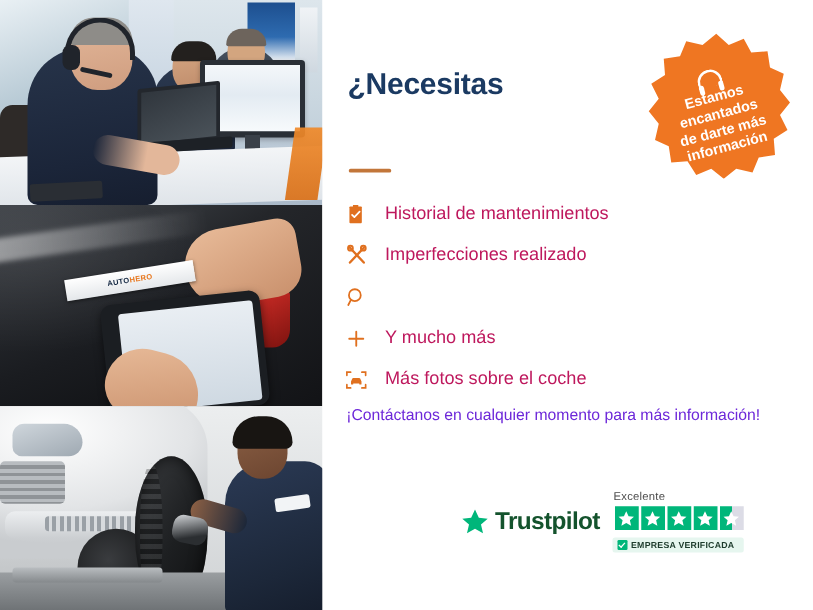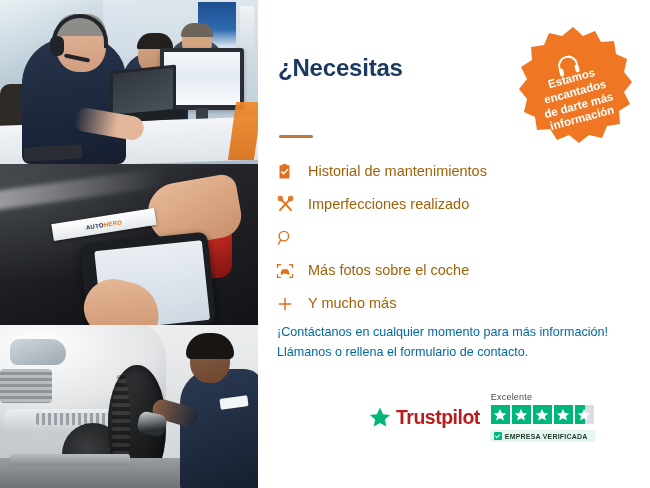--- a/index.html
+++ b/index.html
@@ -354,43 +354,43 @@
   .feature {
     display:flex; align-items:center;
     height:33px;
   }
   .feat-icon {
     width:30px; min-width:30px; height:22px;
     display:flex; align-items:center; justify-content:flex-start;
     color:#e0701f;
   }
   .feat-label {
-    color:#a16207; font-size:14.5px; line-height:1;
+    color:#be185d; font-size:14.5px; line-height:1;
     padding-left:2px;
   }
 
   
   .contact {
     position:absolute; left:19px; top:322px;
     width:350px;
-    color:#0369a1; font-size:12.6px; line-height:1.62;
+    color:#6d28d9; font-size:12.6px; line-height:1.62;
   }
 
   
   .tp {
     position:absolute; left:110px; top:386px;
     width:268px; height:62px;
     display:flex; align-items:center; gap:10px;
   }
   .tp-logo { display:flex; align-items:center; gap:4px; }
   .tp-star-logo { width:24px; height:23px; }
   .tp-word {
-    color:#b91c1c; font-size:19.5px; font-weight:700; letter-spacing:-.5px;
-  }
-  .tp-right { display:flex; flex-direction:column; align-items:center; gap:3px; }
+    color:#14532d; font-size:19.5px; font-weight:700; letter-spacing:-.5px;
+  }
+  .tp-right { display:flex; flex-direction:column; align-items:flex-end; gap:3px; }
   .tp-excellent {
     color:#4a4a4a; font-size:9px; letter-spacing:.2px;
     align-self:flex-start; padding-left:1px;
   }
   .tp-stars { display:flex; gap:2px; }
   .tp-star-box {
     width:19px; height:19px; background:#00b67a;
     display:flex; align-items:center; justify-content:center;
   }
   .tp-star-box.half {
@@ -547,49 +547,48 @@
           <svg viewBox="0 0 24 24" width="18" height="18" aria-hidden="true">
             <circle cx="10.5" cy="9.5" r="6.3" fill="none" stroke="#e0701f" stroke-width="1.9"></circle>
             <path d="M6.3 14.5 L3.5 20" stroke="#e0701f" stroke-width="1.9" stroke-linecap="round"></path>
           </svg>
         </span>
       </div>
 
       <div class="feature">
         <span class="feat-icon">
           <svg viewBox="0 0 24 24" width="18" height="18" aria-hidden="true">
+            <g stroke="#e0701f" stroke-width="2" stroke-linecap="round">
+              <path d="M12 4.5 V19.5"></path>
+                <path d="M4.5 12 H19.5"></path>
+            </g>
+          </svg>
+        </span>
+        <span class="feat-label">Y mucho más</span>
+      </div>
+
+      <div class="feature">
+        <span class="feat-icon">
+          <svg viewBox="0 0 24 24" width="18" height="18" aria-hidden="true">
             <g stroke="#e0701f" stroke-width="1.8" fill="none" stroke-linecap="round">
               <path d="M2 7 V3.6 H6"></path>
                 <path d="M18 3.6 H22 V7"></path>
               <path d="M22 17 V20.4 H18"></path>
                 <path d="M6 20.4 H2 V17"></path>
             </g>
             <path d="M6.4 13.6 l1.4-3.1a1.2 1.2 0 0 1 1.1-.7h6.2a1.2 1.2 0 0 1 1.1.7l1.4 3.1v2.6a.7.7 0 0 1-.7.7h-1a.7.7 0 0 1-.7-.7v-.6H8.8v.6a.7.7 0 0 1-.7.7h-1a.7.7 0 0 1-.7-.7z" fill="#e0701f"></path>
           </svg>
         </span>
         <span class="feat-label">Más fotos sobre el coche</span>
       </div>
 
-      <div class="feature">
-        <span class="feat-icon">
-          <svg viewBox="0 0 24 24" width="18" height="18" aria-hidden="true">
-            <g stroke="#e0701f" stroke-width="2" stroke-linecap="round">
-              <path d="M12 4.5 V19.5"></path>
-                <path d="M4.5 12 H19.5"></path>
-            </g>
-          </svg>
-        </span>
-        <span class="feat-label">Y mucho más</span>
-      </div>
-
     </div>
 
     <div class="contact">
       <div>¡Contáctanos en cualquier momento para más información!</div>
-      <div>Llámanos o rellena el formulario de contacto.</div>
     </div>
 
     <div class="tp">
       <div class="tp-logo">
         <svg class="tp-star-logo" viewBox="0 0 24 24" aria-hidden="true">
           <path d="M12 1.6 L15.2 8.6 L22.6 9.3 L17 14.2 L18.7 21.5 L12 17.7 L5.3 21.5 L7 14.2 L1.4 9.3 L8.8 8.6 Z" fill="#00b67a"></path>
         </svg>
         <span class="tp-word">Trustpilot</span>
       </div>
       <div class="tp-right">

